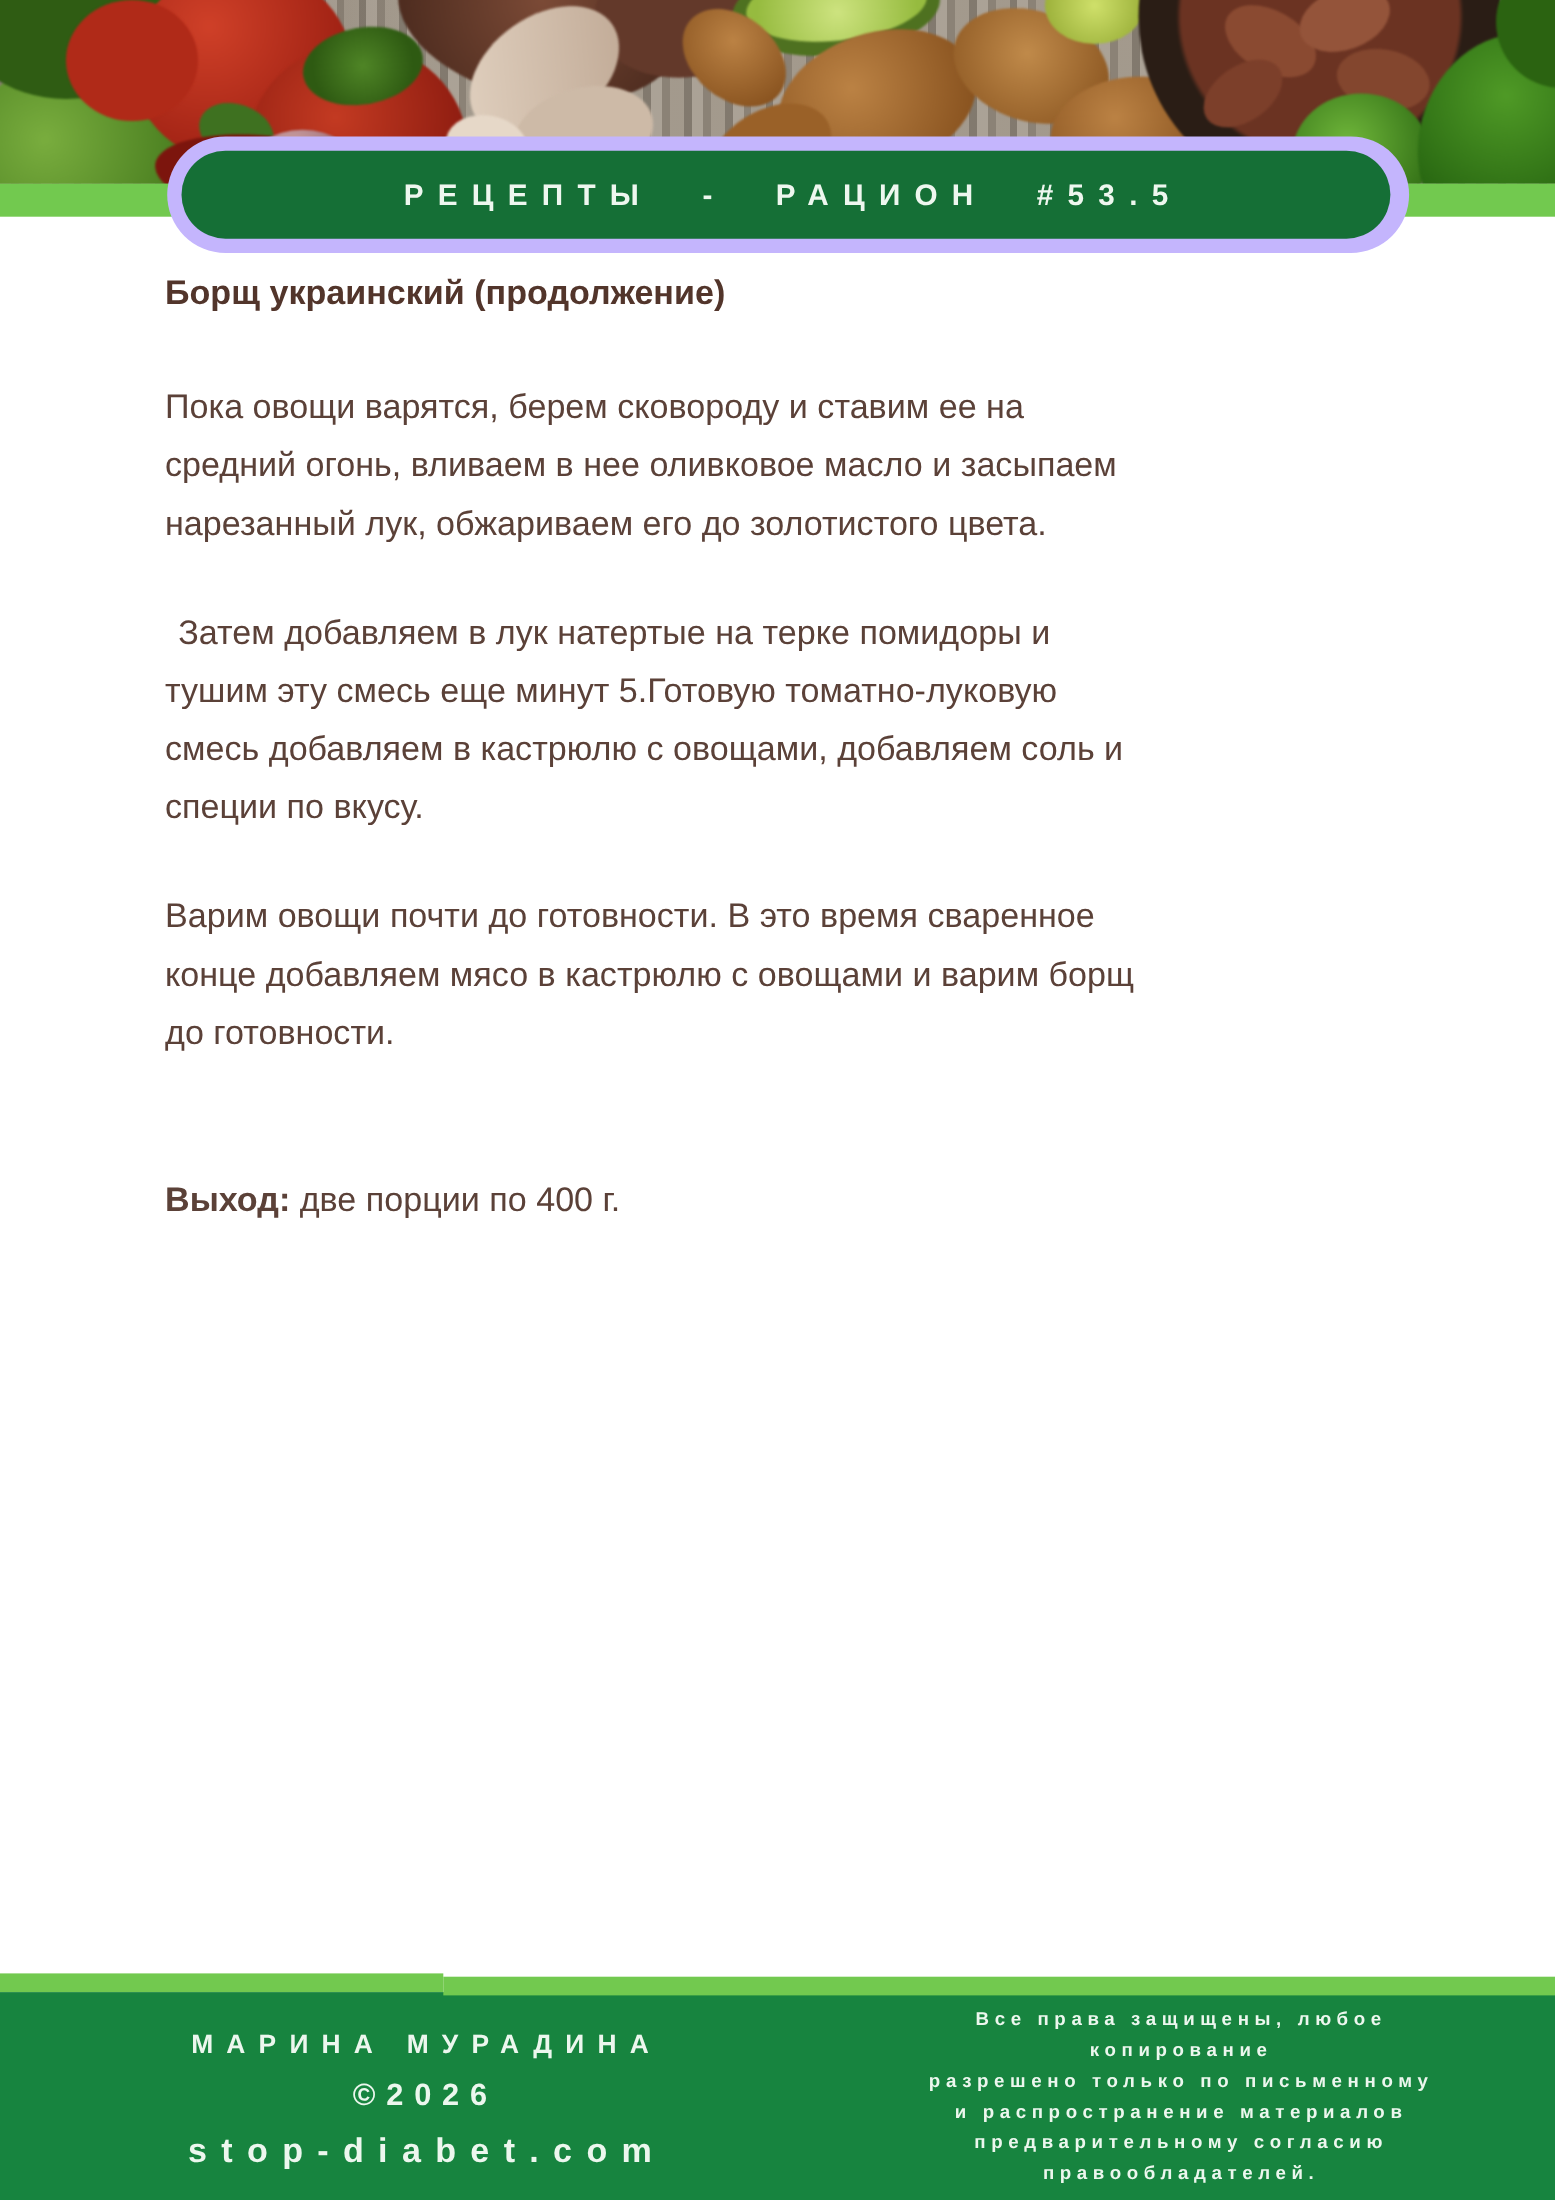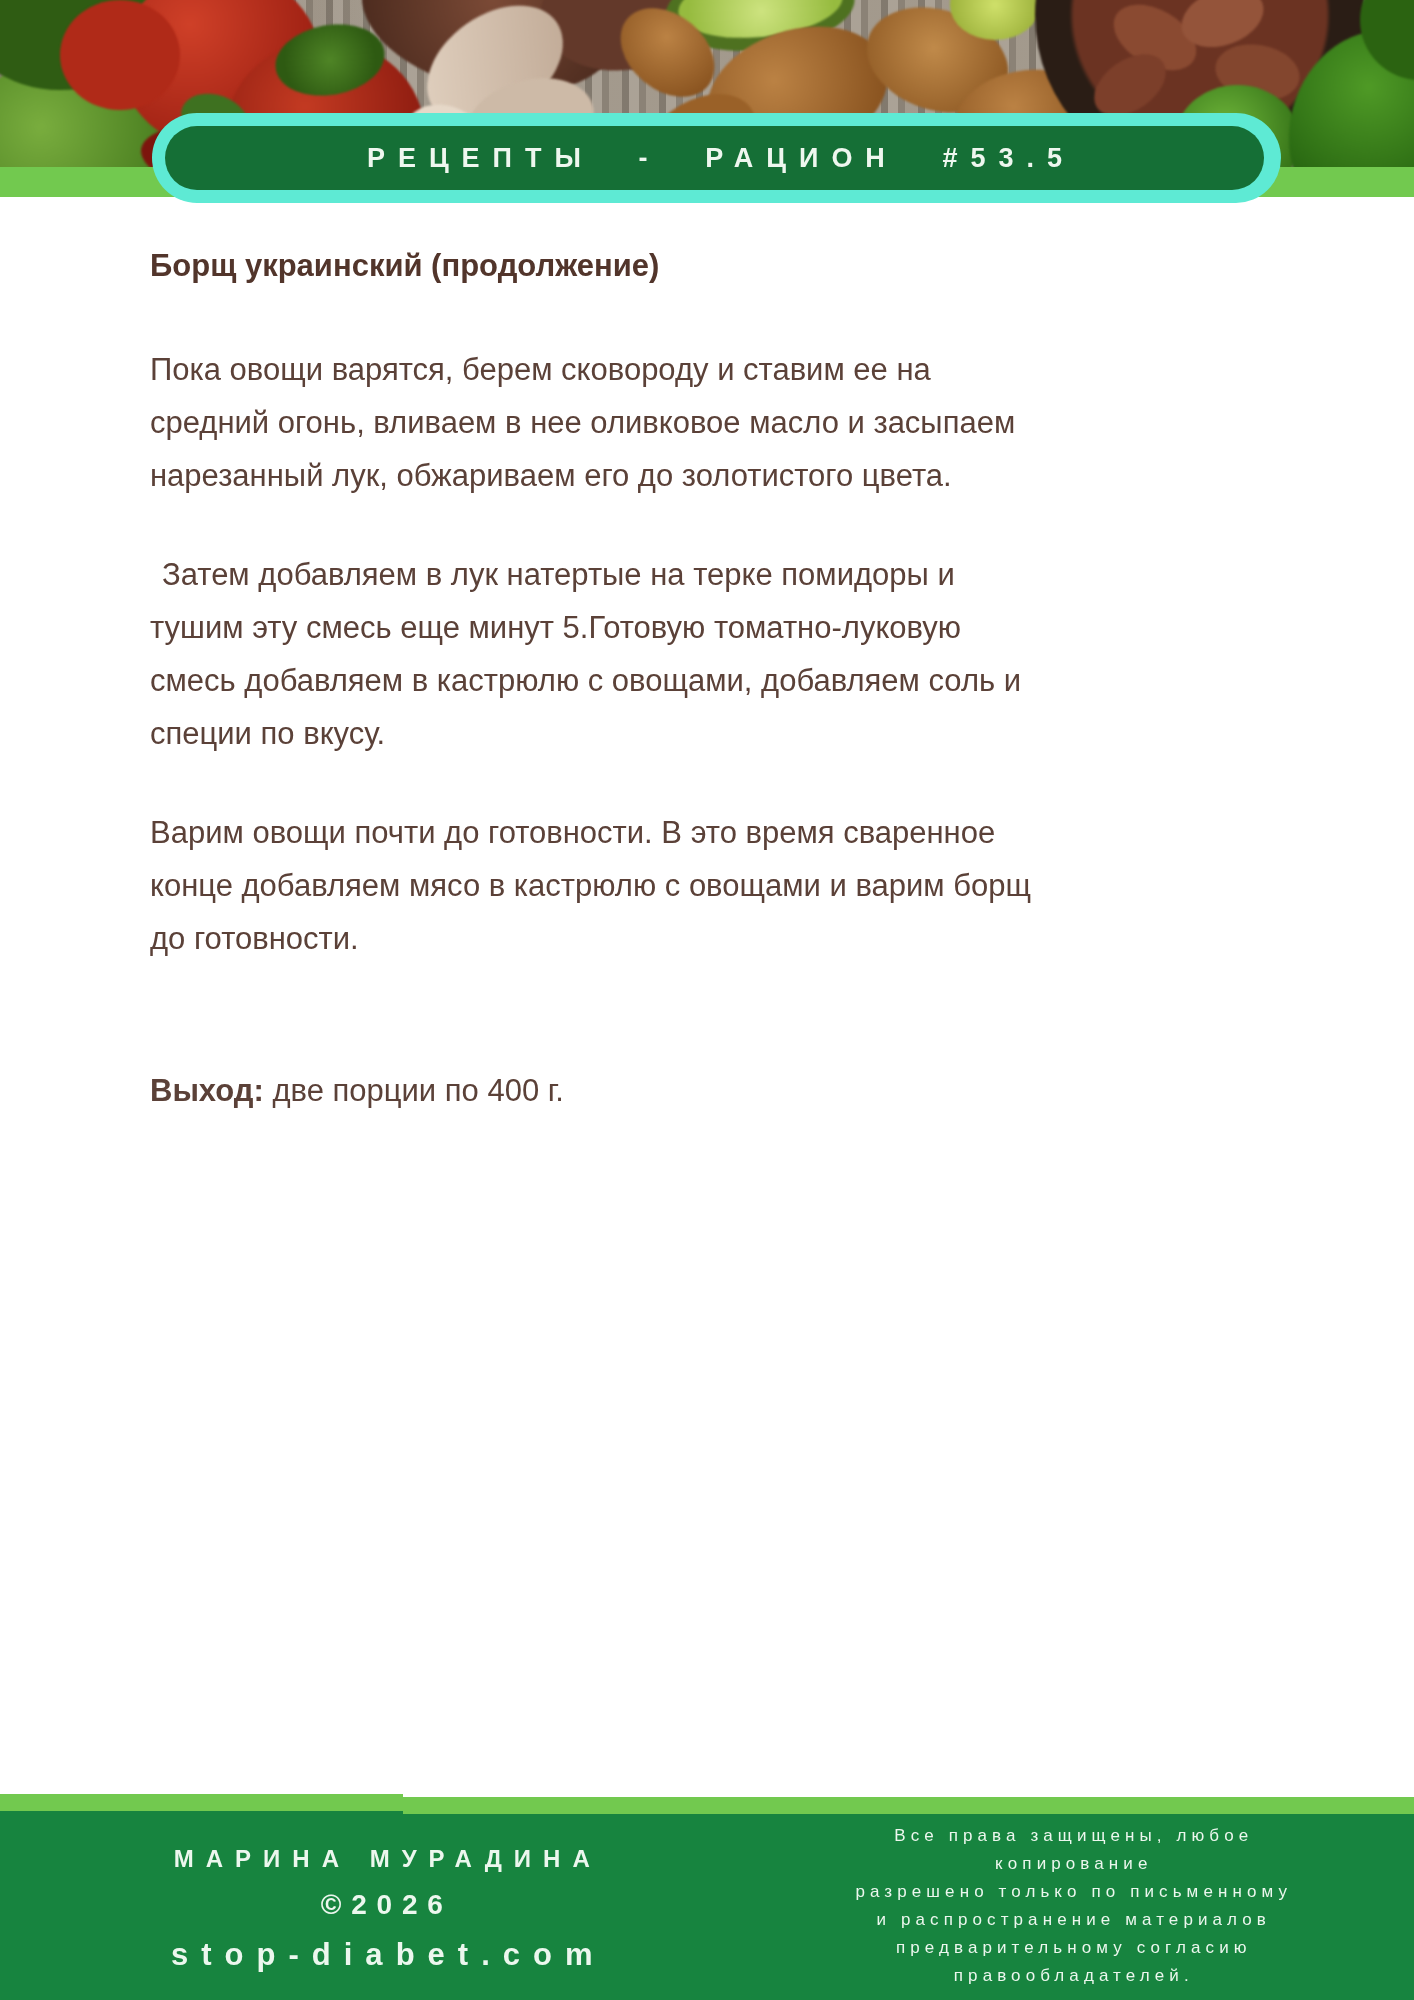--- a/index.html
+++ b/index.html
@@ -31,23 +31,23 @@
         rgba(0,0,0,.17) 30px 37px);
   }
   .ph { position: absolute; border-radius: 50%; filter: blur(1px); }
 
   
   .strip-top {
     position: absolute; top: 167px; left: 0; right: 0; height: 30px;
     background: #72c94f;
   }
   .pill-outer {
-    position: absolute; left: 152px; top: 113px;
-    width: 1129px; height: 90px;
-    background: #5eead4; border-radius: 53px;
+    position: absolute; left: 152px; top: 124px;
+    width: 1129px; height: 106px;
+    background: #c4b5fd; border-radius: 53px;
   }
   .pill-inner {
     position: absolute; left: 13px; top: 13px; right: 17px; bottom: 13px;
     background: #156f36; border-radius: 40px;
     display: flex; align-items: center; justify-content: center;
   }
   .pill-title {
     color: #eef7ef; font-size: 27px; font-weight: bold;
     letter-spacing: 0.48em; word-spacing: 0.9em; white-space: nowrap;
     padding-left: 0.48em;
@@ -86,21 +86,21 @@
   }
   .footer-author { font-size: 24px; font-weight: bold; letter-spacing: 0.5em; white-space: nowrap; padding-left: 0.5em; }
   .footer-copyright { font-size: 28px; font-weight: bold; letter-spacing: 0.35em; padding-left: 0.35em; }
   .footer-site { font-size: 31px; font-weight: bold; letter-spacing: 0.42em; white-space: nowrap; padding-left: 0.42em; cursor: pointer; }
   .footer-right {
     width: 46%; display: flex; flex-direction: column;
     align-items: center; justify-content: center;
     padding-right: 30px;
   }
   .footer-right .rline {
-    font-size: 17px; font-weight: normal; letter-spacing: 0.3em;
+    font-size: 17px; font-weight: bold; letter-spacing: 0.3em;
     line-height: 28px; white-space: nowrap; text-align: center;
   }
 </style>
 </head>
 <body>
 
 <div class="page">
 
   <div class="photo">
     <div class="ph" style="left:-70px;top:45px;width:300px;height:190px;transform:rotate(-25deg);background:radial-gradient(circle at 40% 35%, #79ad3e, #3f7419 70%);"></div>

